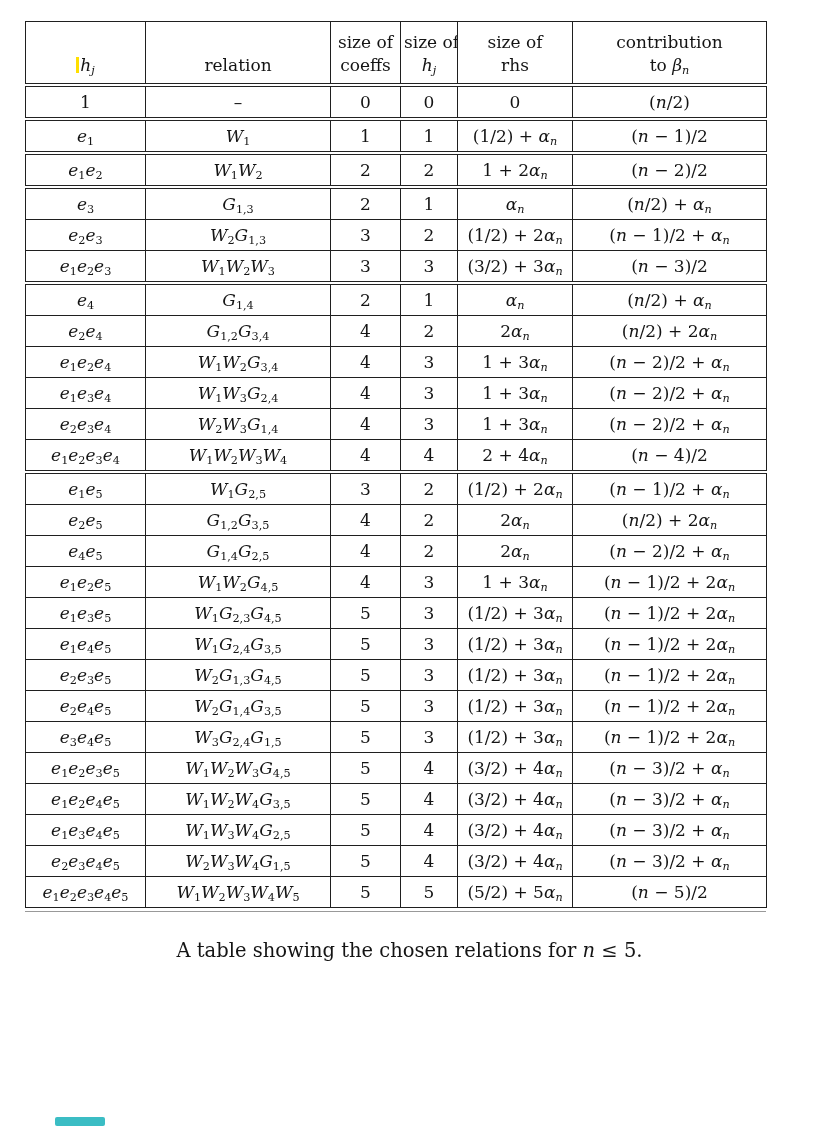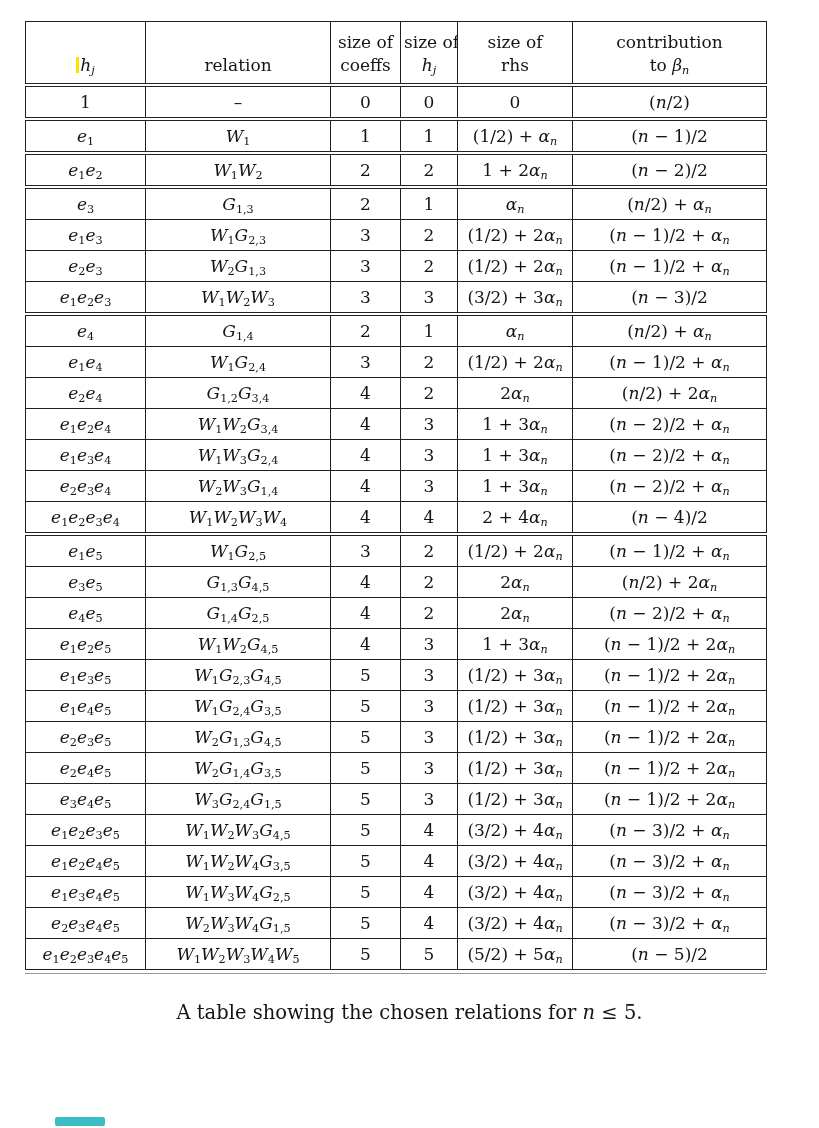--- a/index.html
+++ b/index.html
@@ -122,114 +122,98 @@
       <tbody class="group">
         <tr>
           <td><i>e</i><sub>3</sub></td>
           <td><i>G</i><sub>1,3</sub></td>
           <td>2</td>
           <td>1</td>
           <td><i>α</i><sub><i>n</i></sub></td>
           <td>(<i>n</i>/2) + <i>α</i><sub><i>n</i></sub></td>
         </tr>
         <tr>
-          <td><i>e</i><sub>1</sub><i>e</i><sub>3</sub></td>
-          <td><i>W</i><sub>1</sub><i>G</i><sub>2,3</sub></td>
+          <td><i>e</i><sub>2</sub><i>e</i><sub>3</sub></td>
+          <td><i>W</i><sub>2</sub><i>G</i><sub>1,3</sub></td>
           <td>3</td>
           <td>2</td>
           <td>(1/2) + 2<i>α</i><sub><i>n</i></sub></td>
           <td>(<i>n</i> − 1)/2 + <i>α</i><sub><i>n</i></sub></td>
         </tr>
         <tr>
-          <td><i>e</i><sub>2</sub><i>e</i><sub>3</sub></td>
-          <td><i>W</i><sub>2</sub><i>G</i><sub>1,3</sub></td>
+          <td><i>e</i><sub>1</sub><i>e</i><sub>2</sub><i>e</i><sub>3</sub></td>
+          <td><i>W</i><sub>1</sub><i>W</i><sub>2</sub><i>W</i><sub>3</sub></td>
+          <td>3</td>
+          <td>3</td>
+          <td>(3/2) + 3<i>α</i><sub><i>n</i></sub></td>
+          <td>(<i>n</i> − 3)/2</td>
+        </tr>
+      </tbody>
+      <tbody class="group">
+        <tr>
+          <td><i>e</i><sub>4</sub></td>
+          <td><i>G</i><sub>1,4</sub></td>
+          <td>2</td>
+          <td>1</td>
+          <td><i>α</i><sub><i>n</i></sub></td>
+          <td>(<i>n</i>/2) + <i>α</i><sub><i>n</i></sub></td>
+        </tr>
+        <tr>
+          <td><i>e</i><sub>2</sub><i>e</i><sub>4</sub></td>
+          <td><i>G</i><sub>1,2</sub><i>G</i><sub>3,4</sub></td>
+          <td>4</td>
+          <td>2</td>
+          <td>2<i>α</i><sub><i>n</i></sub></td>
+          <td>(<i>n</i>/2) + 2<i>α</i><sub><i>n</i></sub></td>
+        </tr>
+        <tr>
+          <td><i>e</i><sub>1</sub><i>e</i><sub>2</sub><i>e</i><sub>4</sub></td>
+          <td><i>W</i><sub>1</sub><i>W</i><sub>2</sub><i>G</i><sub>3,4</sub></td>
+          <td>4</td>
+          <td>3</td>
+          <td>1 + 3<i>α</i><sub><i>n</i></sub></td>
+          <td>(<i>n</i> − 2)/2 + <i>α</i><sub><i>n</i></sub></td>
+        </tr>
+        <tr>
+          <td><i>e</i><sub>1</sub><i>e</i><sub>3</sub><i>e</i><sub>4</sub></td>
+          <td><i>W</i><sub>1</sub><i>W</i><sub>3</sub><i>G</i><sub>2,4</sub></td>
+          <td>4</td>
+          <td>3</td>
+          <td>1 + 3<i>α</i><sub><i>n</i></sub></td>
+          <td>(<i>n</i> − 2)/2 + <i>α</i><sub><i>n</i></sub></td>
+        </tr>
+        <tr>
+          <td><i>e</i><sub>2</sub><i>e</i><sub>3</sub><i>e</i><sub>4</sub></td>
+          <td><i>W</i><sub>2</sub><i>W</i><sub>3</sub><i>G</i><sub>1,4</sub></td>
+          <td>4</td>
+          <td>3</td>
+          <td>1 + 3<i>α</i><sub><i>n</i></sub></td>
+          <td>(<i>n</i> − 2)/2 + <i>α</i><sub><i>n</i></sub></td>
+        </tr>
+        <tr>
+          <td><i>e</i><sub>1</sub><i>e</i><sub>2</sub><i>e</i><sub>3</sub><i>e</i><sub>4</sub></td>
+          <td><i>W</i><sub>1</sub><i>W</i><sub>2</sub><i>W</i><sub>3</sub><i>W</i><sub>4</sub></td>
+          <td>4</td>
+          <td>4</td>
+          <td>2 + 4<i>α</i><sub><i>n</i></sub></td>
+          <td>(<i>n</i> − 4)/2</td>
+        </tr>
+      </tbody>
+      <tbody class="group">
+        <tr>
+          <td><i>e</i><sub>1</sub><i>e</i><sub>5</sub></td>
+          <td><i>W</i><sub>1</sub><i>G</i><sub>2,5</sub></td>
           <td>3</td>
           <td>2</td>
           <td>(1/2) + 2<i>α</i><sub><i>n</i></sub></td>
           <td>(<i>n</i> − 1)/2 + <i>α</i><sub><i>n</i></sub></td>
         </tr>
         <tr>
-          <td><i>e</i><sub>1</sub><i>e</i><sub>2</sub><i>e</i><sub>3</sub></td>
-          <td><i>W</i><sub>1</sub><i>W</i><sub>2</sub><i>W</i><sub>3</sub></td>
-          <td>3</td>
-          <td>3</td>
-          <td>(3/2) + 3<i>α</i><sub><i>n</i></sub></td>
-          <td>(<i>n</i> − 3)/2</td>
-        </tr>
-      </tbody>
-      <tbody class="group">
-        <tr>
-          <td><i>e</i><sub>4</sub></td>
-          <td><i>G</i><sub>1,4</sub></td>
-          <td>2</td>
-          <td>1</td>
-          <td><i>α</i><sub><i>n</i></sub></td>
-          <td>(<i>n</i>/2) + <i>α</i><sub><i>n</i></sub></td>
-        </tr>
-        <tr>
-          <td><i>e</i><sub>1</sub><i>e</i><sub>4</sub></td>
-          <td><i>W</i><sub>1</sub><i>G</i><sub>2,4</sub></td>
-          <td>3</td>
-          <td>2</td>
-          <td>(1/2) + 2<i>α</i><sub><i>n</i></sub></td>
-          <td>(<i>n</i> − 1)/2 + <i>α</i><sub><i>n</i></sub></td>
-        </tr>
-        <tr>
-          <td><i>e</i><sub>2</sub><i>e</i><sub>4</sub></td>
-          <td><i>G</i><sub>1,2</sub><i>G</i><sub>3,4</sub></td>
-          <td>4</td>
-          <td>2</td>
-          <td>2<i>α</i><sub><i>n</i></sub></td>
-          <td>(<i>n</i>/2) + 2<i>α</i><sub><i>n</i></sub></td>
-        </tr>
-        <tr>
-          <td><i>e</i><sub>1</sub><i>e</i><sub>2</sub><i>e</i><sub>4</sub></td>
-          <td><i>W</i><sub>1</sub><i>W</i><sub>2</sub><i>G</i><sub>3,4</sub></td>
-          <td>4</td>
-          <td>3</td>
-          <td>1 + 3<i>α</i><sub><i>n</i></sub></td>
-          <td>(<i>n</i> − 2)/2 + <i>α</i><sub><i>n</i></sub></td>
-        </tr>
-        <tr>
-          <td><i>e</i><sub>1</sub><i>e</i><sub>3</sub><i>e</i><sub>4</sub></td>
-          <td><i>W</i><sub>1</sub><i>W</i><sub>3</sub><i>G</i><sub>2,4</sub></td>
-          <td>4</td>
-          <td>3</td>
-          <td>1 + 3<i>α</i><sub><i>n</i></sub></td>
-          <td>(<i>n</i> − 2)/2 + <i>α</i><sub><i>n</i></sub></td>
-        </tr>
-        <tr>
-          <td><i>e</i><sub>2</sub><i>e</i><sub>3</sub><i>e</i><sub>4</sub></td>
-          <td><i>W</i><sub>2</sub><i>W</i><sub>3</sub><i>G</i><sub>1,4</sub></td>
-          <td>4</td>
-          <td>3</td>
-          <td>1 + 3<i>α</i><sub><i>n</i></sub></td>
-          <td>(<i>n</i> − 2)/2 + <i>α</i><sub><i>n</i></sub></td>
-        </tr>
-        <tr>
-          <td><i>e</i><sub>1</sub><i>e</i><sub>2</sub><i>e</i><sub>3</sub><i>e</i><sub>4</sub></td>
-          <td><i>W</i><sub>1</sub><i>W</i><sub>2</sub><i>W</i><sub>3</sub><i>W</i><sub>4</sub></td>
-          <td>4</td>
-          <td>4</td>
-          <td>2 + 4<i>α</i><sub><i>n</i></sub></td>
-          <td>(<i>n</i> − 4)/2</td>
-        </tr>
-      </tbody>
-      <tbody class="group">
-        <tr>
-          <td><i>e</i><sub>1</sub><i>e</i><sub>5</sub></td>
-          <td><i>W</i><sub>1</sub><i>G</i><sub>2,5</sub></td>
-          <td>3</td>
-          <td>2</td>
-          <td>(1/2) + 2<i>α</i><sub><i>n</i></sub></td>
-          <td>(<i>n</i> − 1)/2 + <i>α</i><sub><i>n</i></sub></td>
-        </tr>
-        <tr>
-          <td><i>e</i><sub>3</sub><i>e</i><sub>5</sub></td>
-          <td><i>G</i><sub>1,3</sub><i>G</i><sub>4,5</sub></td>
+          <td><i>e</i><sub>2</sub><i>e</i><sub>5</sub></td>
+          <td><i>G</i><sub>1,2</sub><i>G</i><sub>3,5</sub></td>
           <td>4</td>
           <td>2</td>
           <td>2<i>α</i><sub><i>n</i></sub></td>
           <td>(<i>n</i>/2) + 2<i>α</i><sub><i>n</i></sub></td>
         </tr>
         <tr>
           <td><i>e</i><sub>4</sub><i>e</i><sub>5</sub></td>
           <td><i>G</i><sub>1,4</sub><i>G</i><sub>2,5</sub></td>
           <td>4</td>
           <td>2</td>

